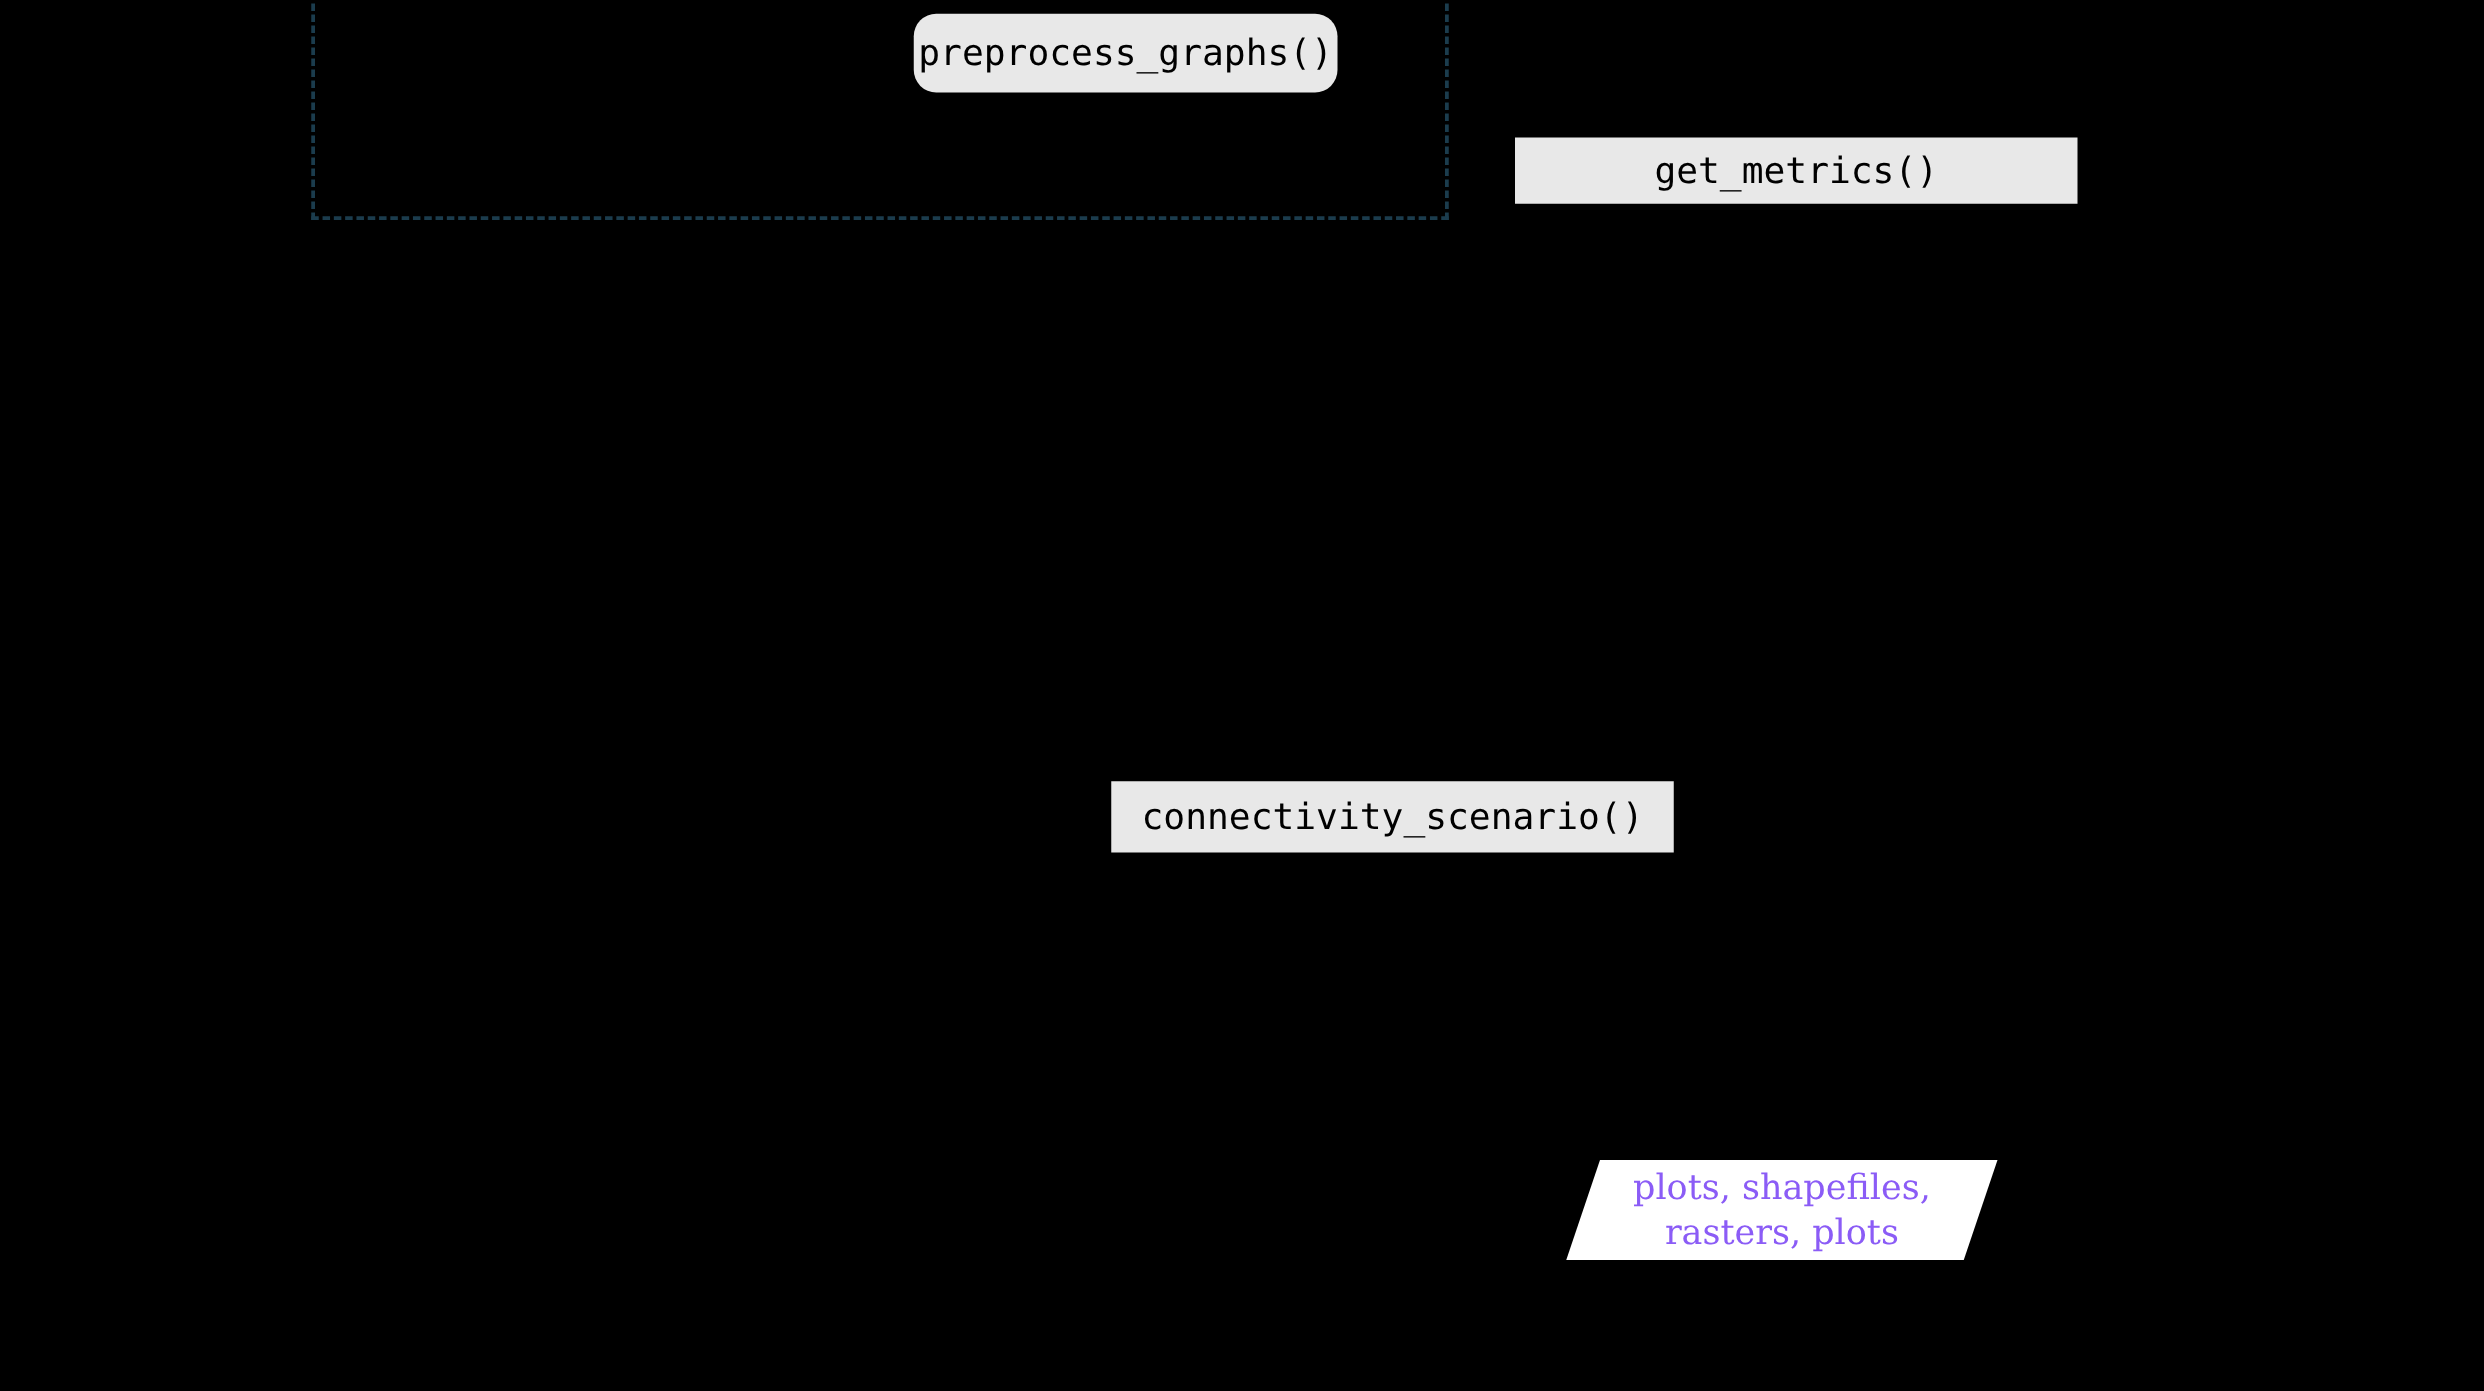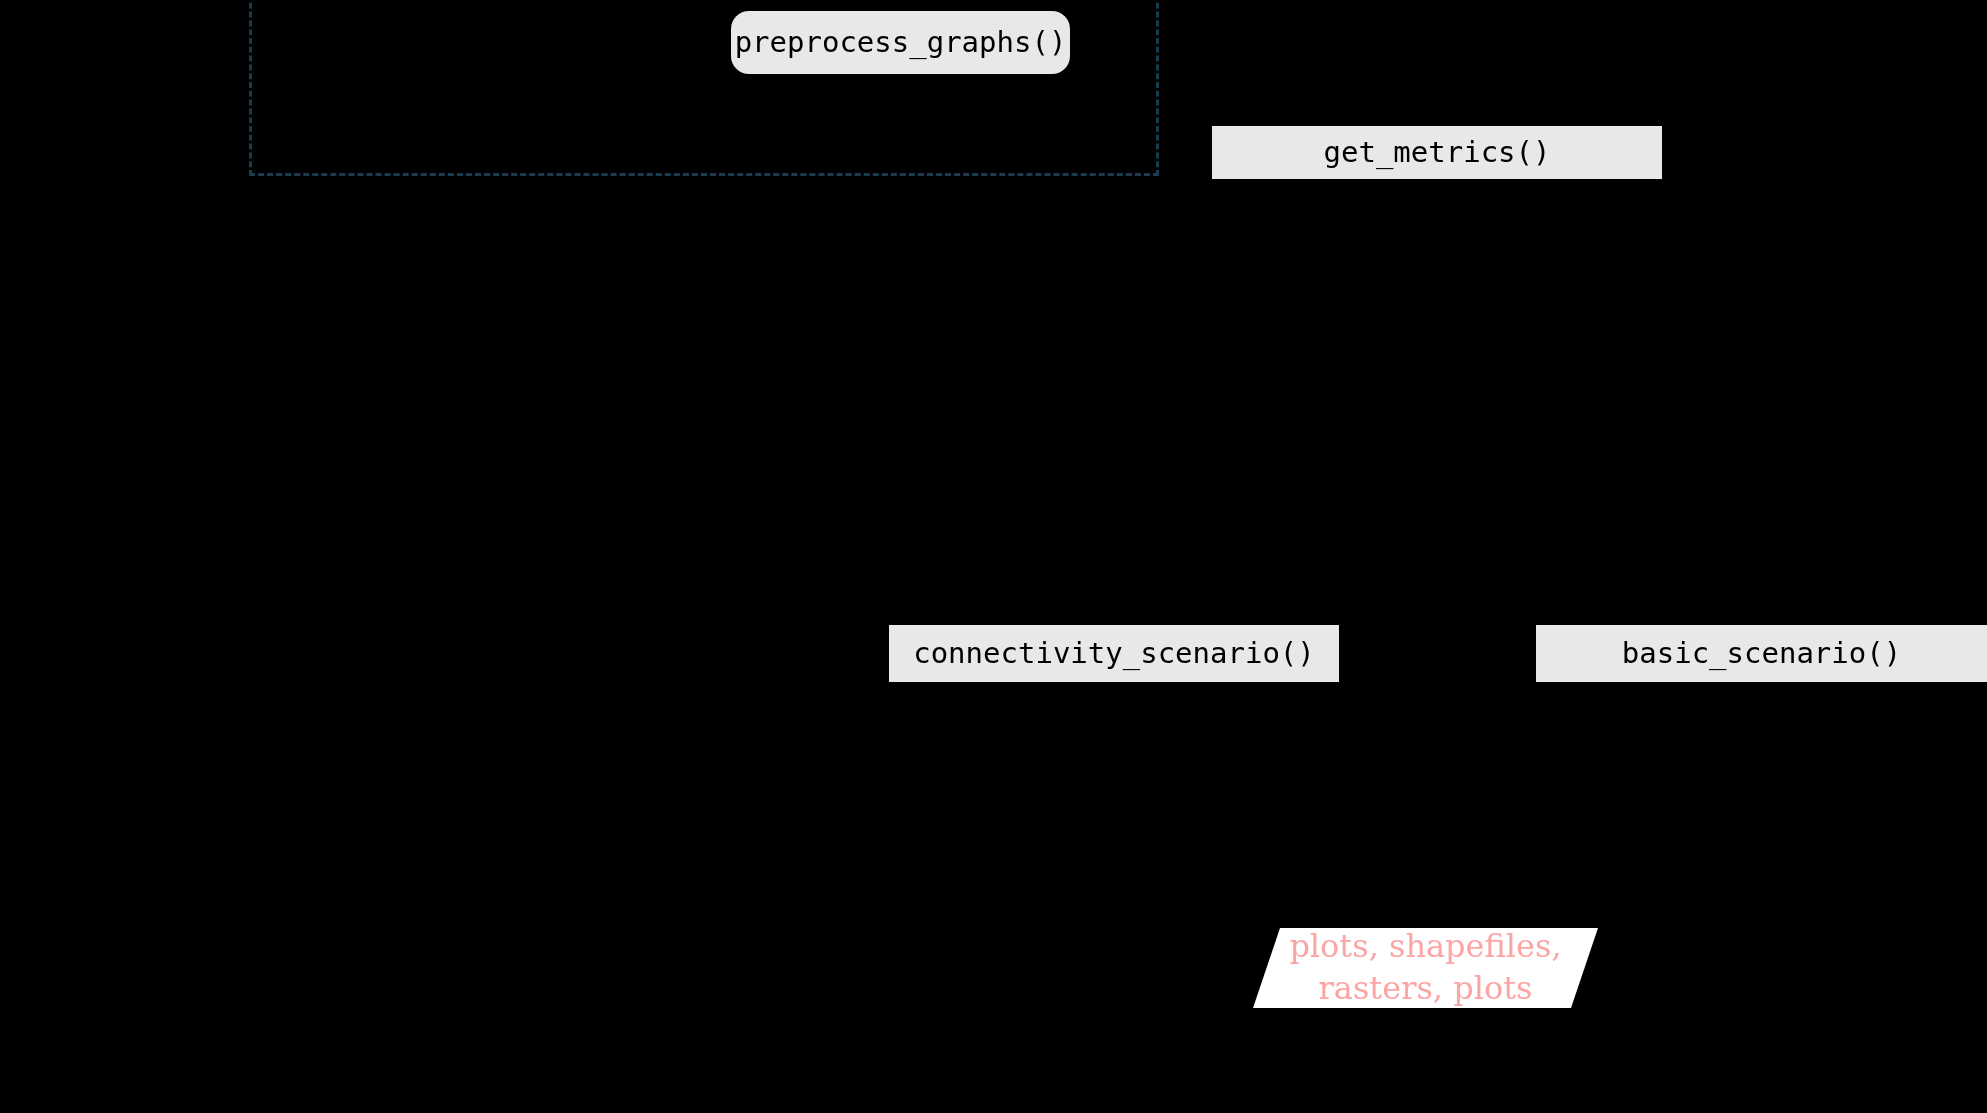--- a/index.html
+++ b/index.html
@@ -82,52 +82,49 @@
   .para-label {
     position: absolute;
     left: 0;
     top: 0;
     width: 100%;
     height: 100%;
     display: flex;
     flex-direction: column;
     align-items: center;
     justify-content: center;
-    color: #fca5a5;
+    color: #8b5cf6;
     font-family: "DejaVu Serif", serif;
-    font-size: 32px;
+    font-size: 28px;
     line-height: 1.3;
     text-align: center;
     pointer-events: none;
   }
   .para-label span { display: block; }
 </style>
 </head>
 <body>
 
 <div id="canvas">
 
   <div class="dashed-group" style="left:249px; top:-6px; width:910px; height:182px;"></div>
 
   <div class="proc-box" style="left:731px; top:11px; width:339px; height:63px;border-radius:18px;">
     <span>preprocess_graphs()</span>
   </div>
 
-  <div class="proc-box" style="left:1212px; top:110px; width:450px; height:53px;margin-top:16px;">
+  <div class="proc-box" style="left:1212px; top:110px; width:450px; height:53px;">
     <span>get_metrics()</span>
   </div>
 
 
   <div class="proc-box" style="left:889px; top:625px; width:450px; height:57px;">
     <span>connectivity_scenario()</span>
   </div>
 
-  <div class="proc-box" style="left:1536px; top:625px; width:451px; height:57px;">
-    <span>basic_scenario()</span>
-  </div>
 
 
   <div class="para-wrap" style="left:1253px; top:928px; width:345px; height:80px;">
     <svg width="345" height="80" viewBox="0 0 345 80">
       <polygon points="27,0 345,0 318,80 0,80" fill="#ffffff"></polygon>
     </svg>
     <div class="para-label">
       <span>plots, shapefiles,</span>
       <span>rasters, plots</span>
     </div>

